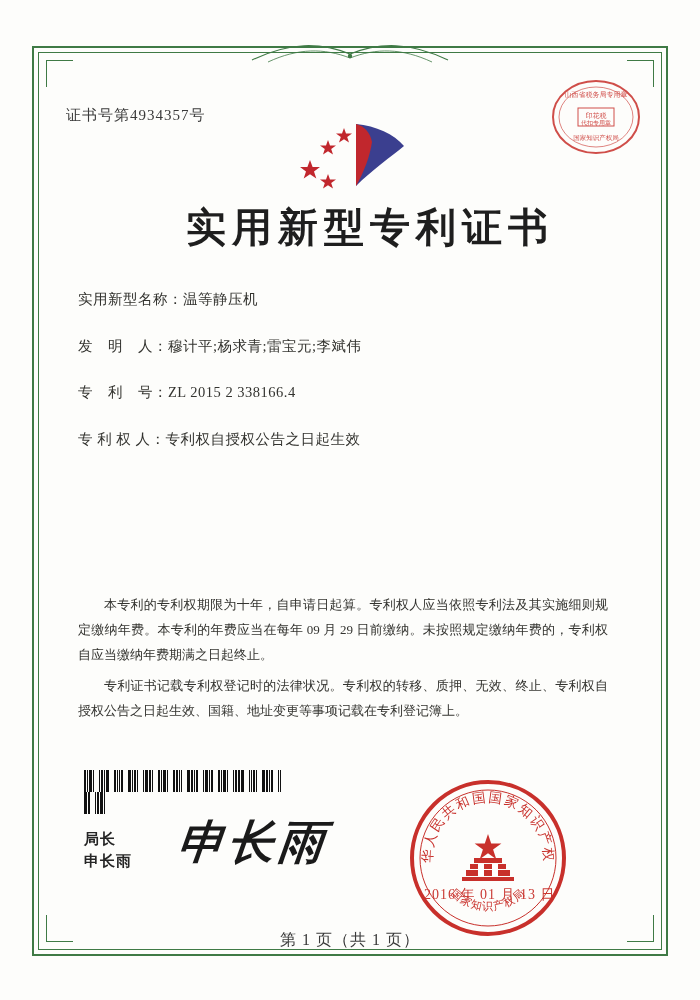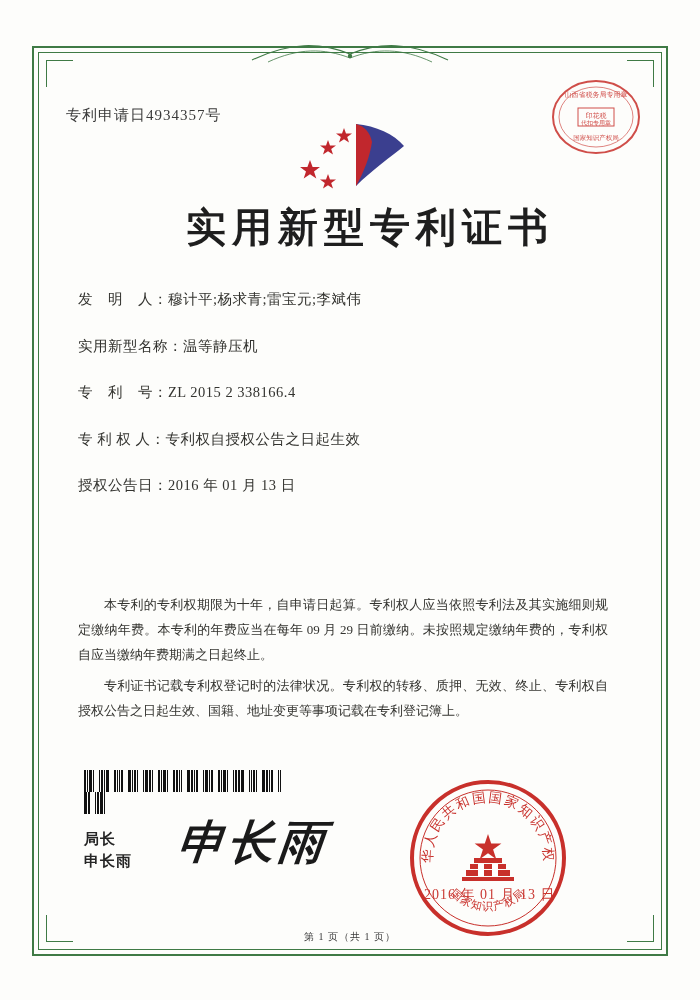--- a/index.html
+++ b/index.html
@@ -194,21 +194,21 @@
     opacity: .95;
   }
 
   
   .footer {
     position: absolute;
     left: 0;
     right: 0;
     top: 930px;
     text-align: center;
-    font-size: 10px;
+    font-size: 16px;
     color: #3a3a3a;
     letter-spacing: 1px;
   }
 </style>
 </head>
 <body>
 
 <div class="page">
 
   <div class="border-outer"></div>
@@ -218,21 +218,21 @@
   <div class="corner bl"></div>
   <div class="corner br"></div>
 
   <svg class="flourish" viewBox="0 0 200 26">
     <path d="M2 20 C 40 2, 70 2, 100 14 C 130 2, 160 2, 198 20" fill="none" stroke="#3f7a45" stroke-width="1.2"></path>
     <path d="M18 22 C 48 8, 74 8, 100 18 C 126 8, 152 8, 182 22" fill="none" stroke="#3f7a45" stroke-width="0.8"></path>
     <circle cx="100" cy="16" r="2.2" fill="#3f7a45"></circle>
   </svg>
 
   <div class="serial">
-    <span>专利申请日</span><span>4934357</span><span>号</span>
+    <span>证书号第</span><span>4934357</span><span>号</span>
   </div>
 
   <svg class="logo" viewBox="0 0 110 82">
     <g fill="#c1272d">
       <polygon points="12,48 14.6,55 22,55 16,59.5 18.3,66.5 12,62.2 5.7,66.5 8,59.5 2,55 9.4,55"></polygon>
       <polygon points="30,28 32,33.5 38,33.5 33.2,37 35,42.5 30,39.2 25,42.5 26.8,37 22,33.5 28,33.5"></polygon>
       <polygon points="46,16 48,21.5 54,21.5 49.2,25 51,30.5 46,27.2 41,30.5 42.8,25 38,21.5 44,21.5"></polygon>
       <polygon points="30,62 32,67.5 38,67.5 33.2,71 35,76.5 30,73.2 25,76.5 26.8,71 22,67.5 28,67.5"></polygon>
     </g>
     <path d="M58 74 L58 12 C78 14, 96 22, 106 34 C94 44, 74 58, 58 74 Z" fill="#3b3f8f"></path>
@@ -246,33 +246,30 @@
     <text x="46" y="19" font-size="7" fill="#c8302b" text-anchor="middle" font-family="'DejaVu Sans',sans-serif">山西省税务局专用章</text>
     <text x="46" y="40" font-size="7" fill="#c8302b" text-anchor="middle" font-family="'DejaVu Sans',sans-serif">印花税</text>
     <text x="46" y="47" font-size="6" fill="#c8302b" text-anchor="middle" font-family="'DejaVu Sans',sans-serif">代扣专用章</text>
     <text x="46" y="62" font-size="6.5" fill="#c8302b" text-anchor="middle" font-family="'DejaVu Sans',sans-serif">国家知识产权局</text>
   </svg>
 
   <div class="title">实用新型专利证书</div>
 
   <div class="fields">
     <div class="field">
-      <span class="lbl">发　明　人：</span><span class="val">穆计平;杨求青;雷宝元;李斌伟</span>
+      <span class="lbl">实用新型名称：</span><span class="val">温等静压机</span>
     </div>
     <div class="field">
-      <span class="lbl">实用新型名称：</span><span class="val">温等静压机</span>
+      <span class="lbl">发　明　人：</span><span class="val">穆计平;杨求青;雷宝元;李斌伟</span>
     </div>
     <div class="field">
       <span class="lbl">专　利　号：</span><span class="val">ZL 2015 2 338166.4</span>
     </div>
     <div class="field">
       <span class="lbl">专 利 权 人：</span><span class="val">专利权自授权公告之日起生效</span>
-    </div>
-    <div class="field">
-      <span class="lbl">授权公告日：</span><span class="val">2016 年 01 月 13 日</span>
     </div>
   </div>
 
   <div class="paras">
     <p>本专利的专利权期限为十年，自申请日起算。专利权人应当依照专利法及其实施细则规定缴纳年费。本专利的年费应当在每年 09 月 29 日前缴纳。未按照规定缴纳年费的，专利权自应当缴纳年费期满之日起终止。</p>
     <p>专利证书记载专利权登记时的法律状况。专利权的转移、质押、无效、终止、专利权自授权公告之日起生效、国籍、地址变更等事项记载在专利登记簿上。</p>
   </div>
 
   <div class="barcode">
     <span style="width:2px"></span><span style="width:1px"></span><span style="width:3px"></span><span style="width:1px"></span>

